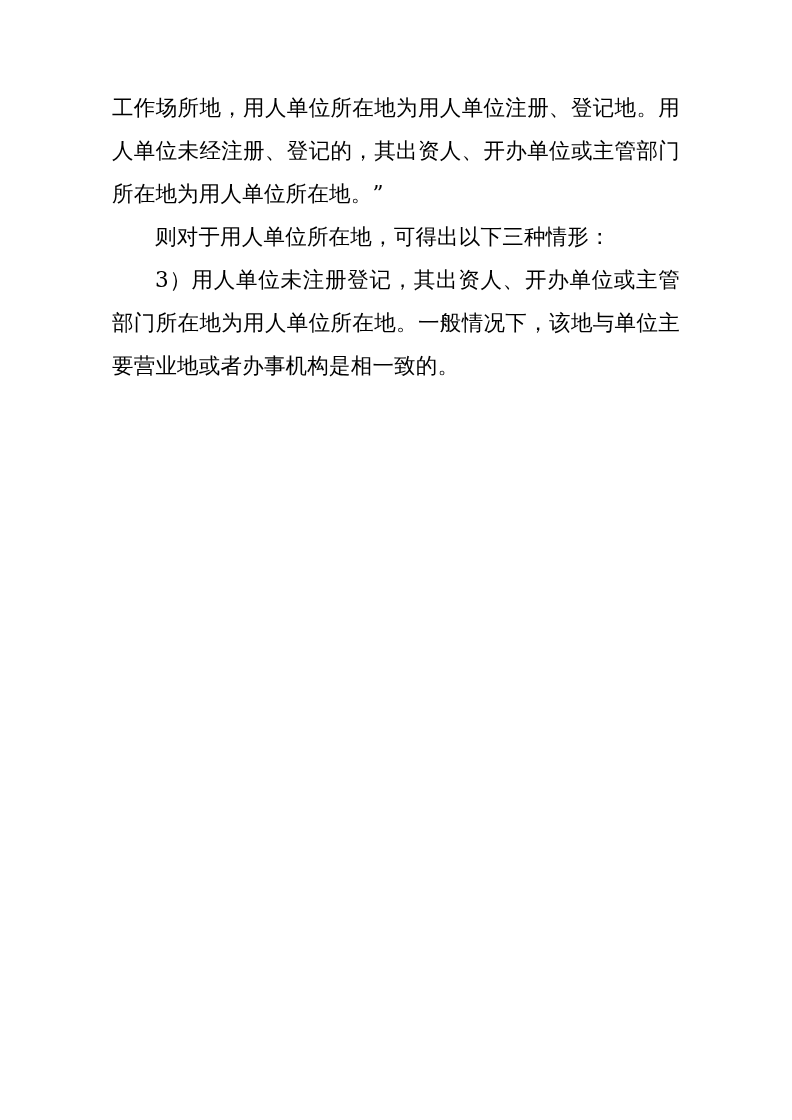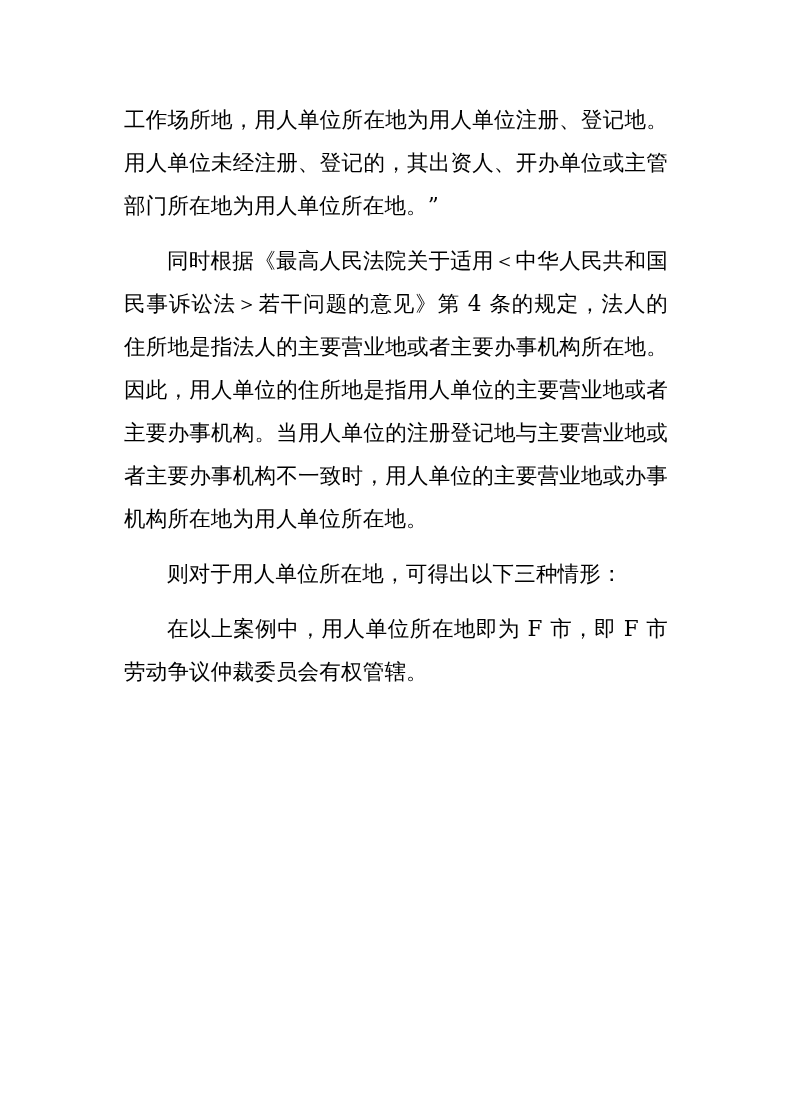--- a/index.html
+++ b/index.html
@@ -28,31 +28,30 @@
     left: 112px;
     top: 86px;
     width: 568px;
   }
   .para {
     font-size: 21.5px;
     line-height: 43px;
     letter-spacing: 0.2px;
     text-align: justify;
     text-justify: inter-ideograph;
-    margin: 12px;
+    margin: 0;
     white-space: pre-wrap;
     word-break: break-all;
   }
   .indent {
     text-indent: 43px;
   }
 </style>
 </head>
 <body>
 
 <div class="page">
   <div class="content">
     <p class="para">工作场所地，用人单位所在地为用人单位注册、登记地。用人单位未经注册、登记的，其出资人、开办单位或主管部门所在地为用人单位所在地。”</p>
-    <p class="para indent">同时根据《最高人民法院关于适用＜中华人民共和国民事诉讼法＞若干问题的意见》第 4 条的规定，法人的住所地是指法人的主要营业地或者主要办事机构所在地。因此，用人单位的住所地是指用人单位的主要营业地或者主要办事机构。当用人单位的注册登记地与主要营业地或者主要办事机构不一致时，用人单位的主要营业地或办事机构所在地为用人单位所在地。</p>
     <p class="para indent">则对于用人单位所在地，可得出以下三种情形：</p>
-    <p class="para indent">在以上案例中，用人单位所在地即为 F 市，即 F 市劳动争议仲裁委员会有权管辖。</p>
+    <p class="para indent">3）用人单位未注册登记，其出资人、开办单位或主管部门所在地为用人单位所在地。一般情况下，该地与单位主要营业地或者办事机构是相一致的。</p>
   </div>
 </div>
 
 </body></html>

